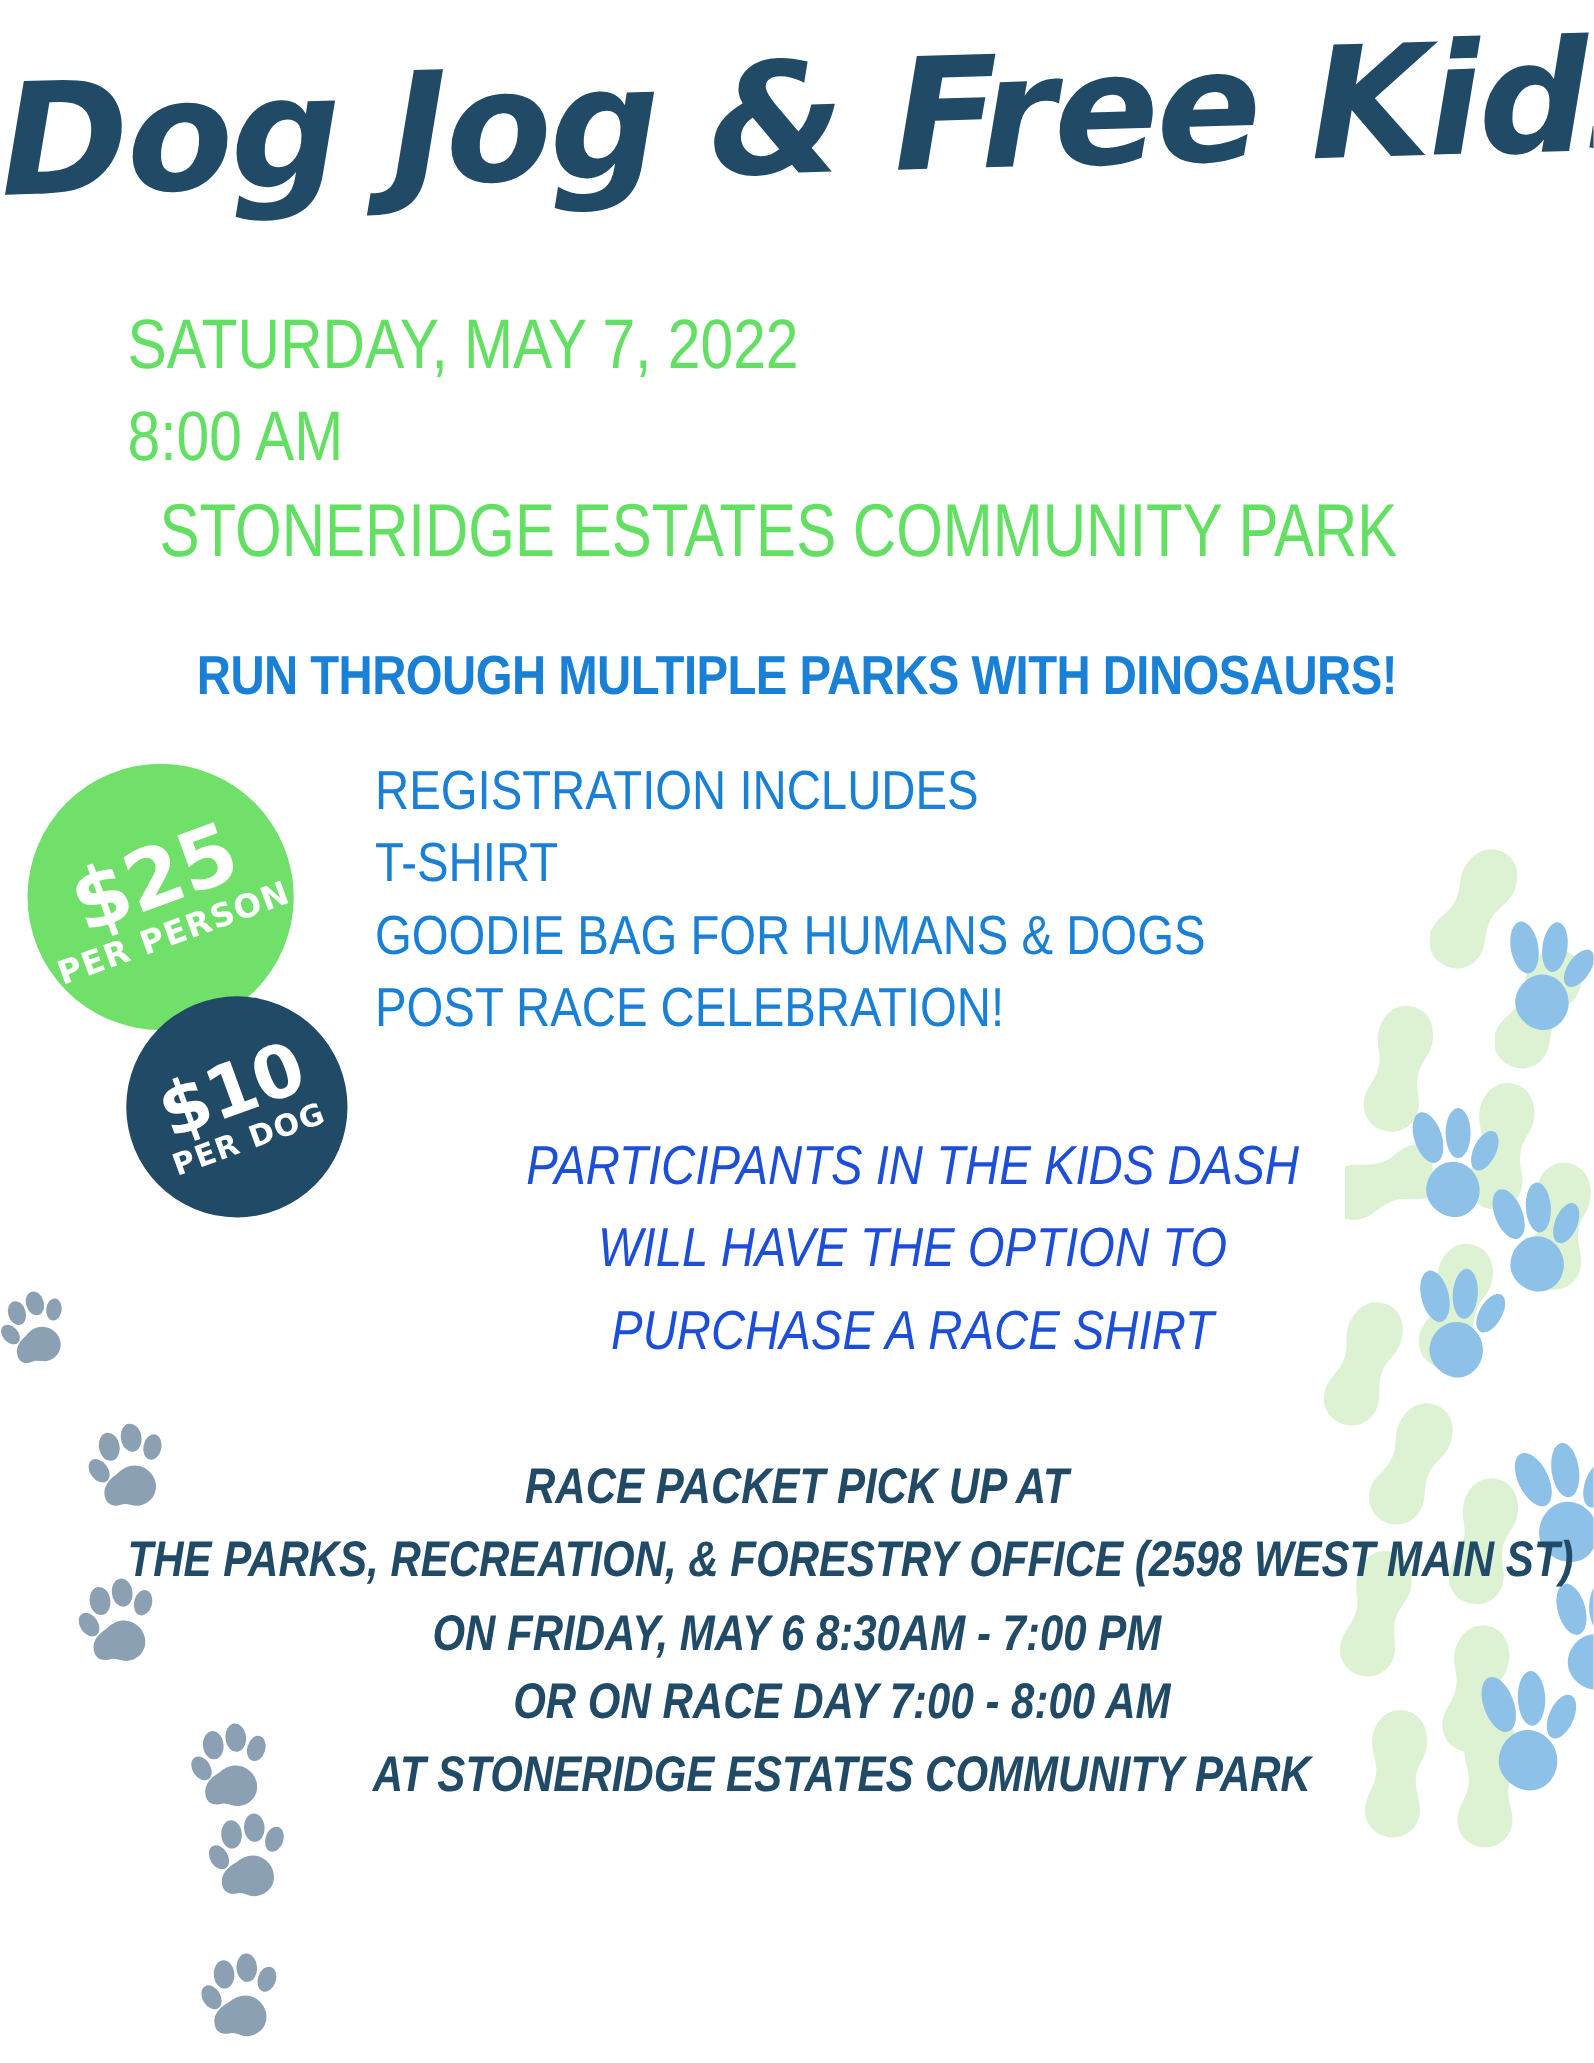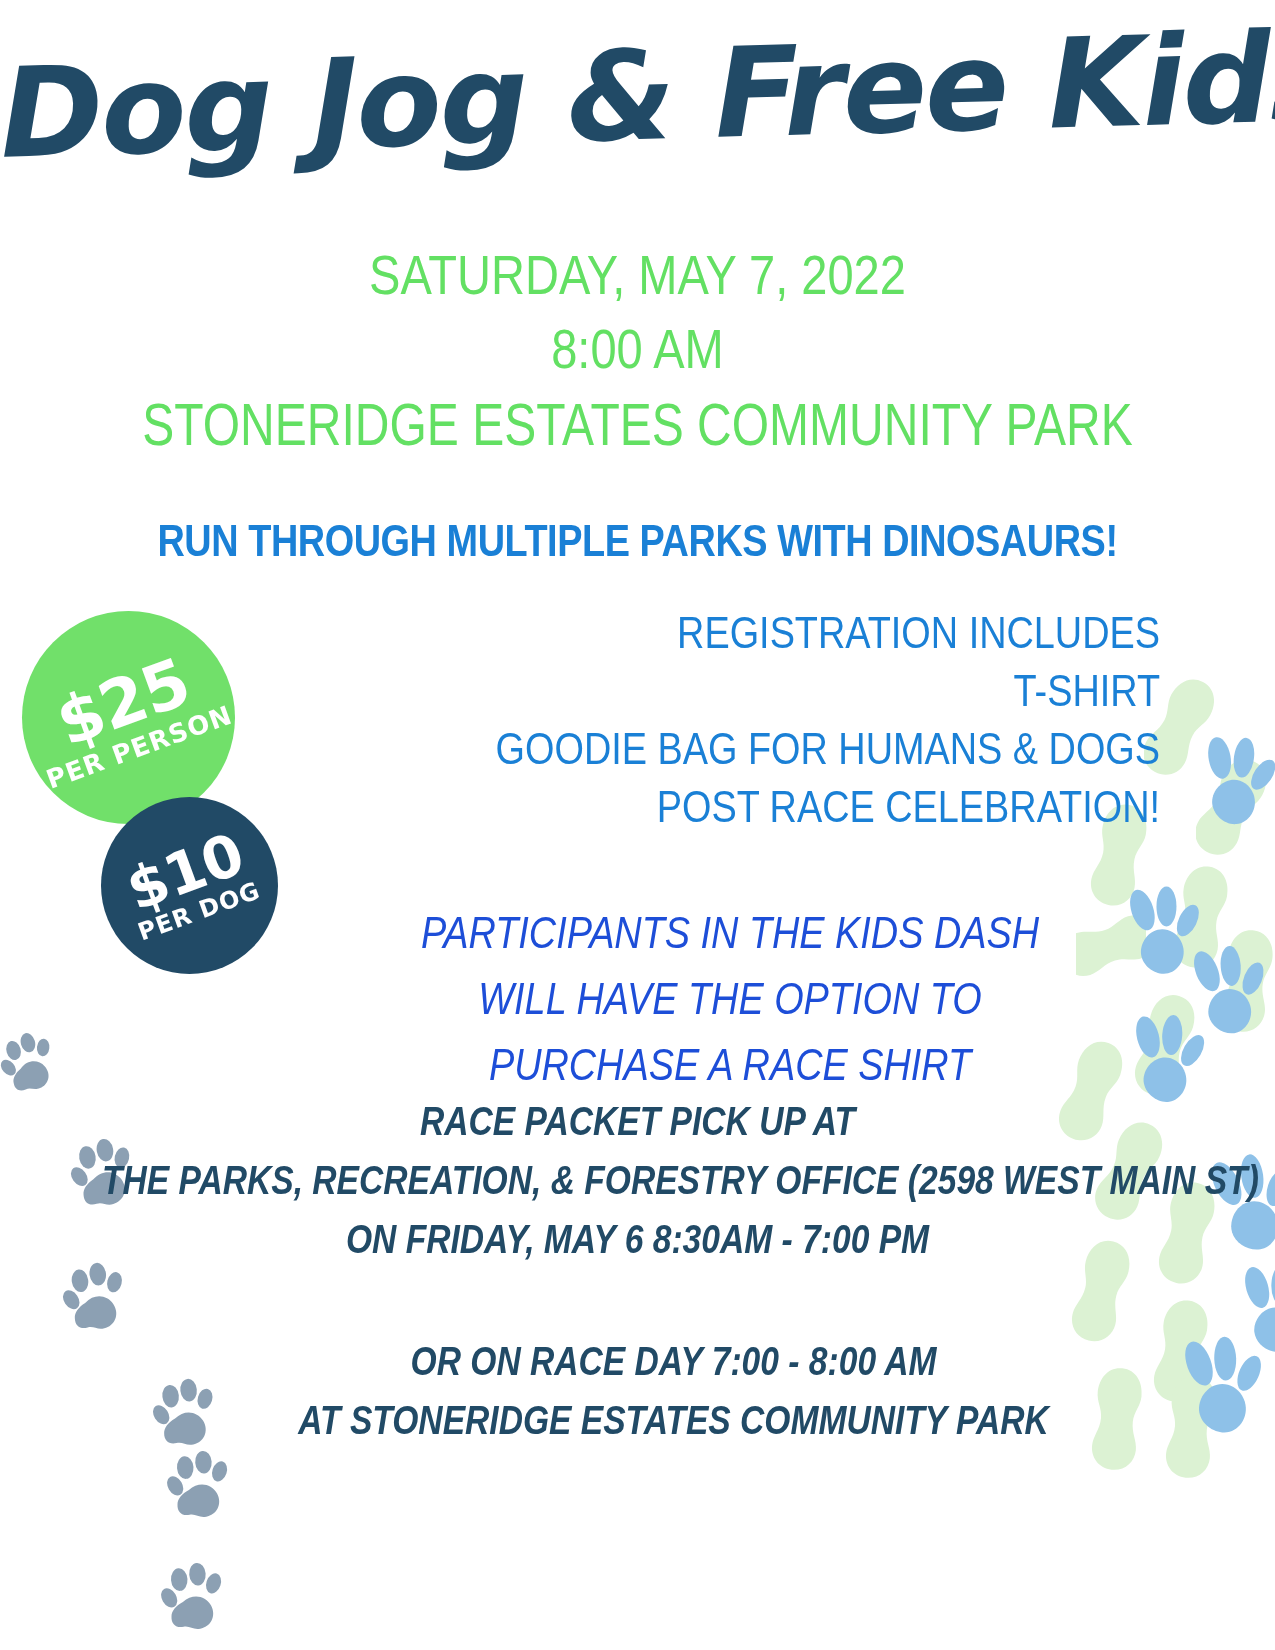--- a/index.html
+++ b/index.html
@@ -52,21 +52,20 @@
     transform: rotate(-1.6deg);
     white-space: nowrap;
   }
 
   
   .green-block {
     position: absolute;
     top: 238px;
     left: 0;
     width: 1275px;
-    text-align: center;
     color: #63E063;
     font-family: "Liberation Sans", sans-serif;
     font-weight: 400;
     font-stretch: condensed;
   }
   .green-line-1, .green-line-2 {
     font-size: 56px;
     line-height: 1.32;
     transform: scaleX(0.84);
   }
@@ -91,21 +90,21 @@
     transform: scaleX(0.86);
     white-space: nowrap;
   }
 
   
   .reg-block {
     position: absolute;
     top: 604px;
     left: 230px;
     width: 1000px;
-    text-align: right;
+    text-align: left;
     color: #1A80D6;
     font-size: 44px;
     line-height: 1.32;
   }
   .reg-block div { transform: scaleX(0.86); }
 
   
   .kids-block {
     position: absolute;
     top: 900px;
@@ -115,21 +114,21 @@
     color: #1d4ed8;
     font-size: 44px;
     font-style: italic;
     line-height: 1.50;
   }
   .kids-block div { transform: scaleX(0.86); }
 
   
   .packet-block {
     position: absolute;
-    top: 1092px;
+    top: 1160px;
     left: 0;
     width: 1275px;
     text-align: center;
     color: #214A66;
     font-size: 40px;
     font-style: italic;
     font-weight: 700;
     line-height: 1.48;
   }
   .packet-block div { transform: scaleX(0.84); white-space: nowrap; }

